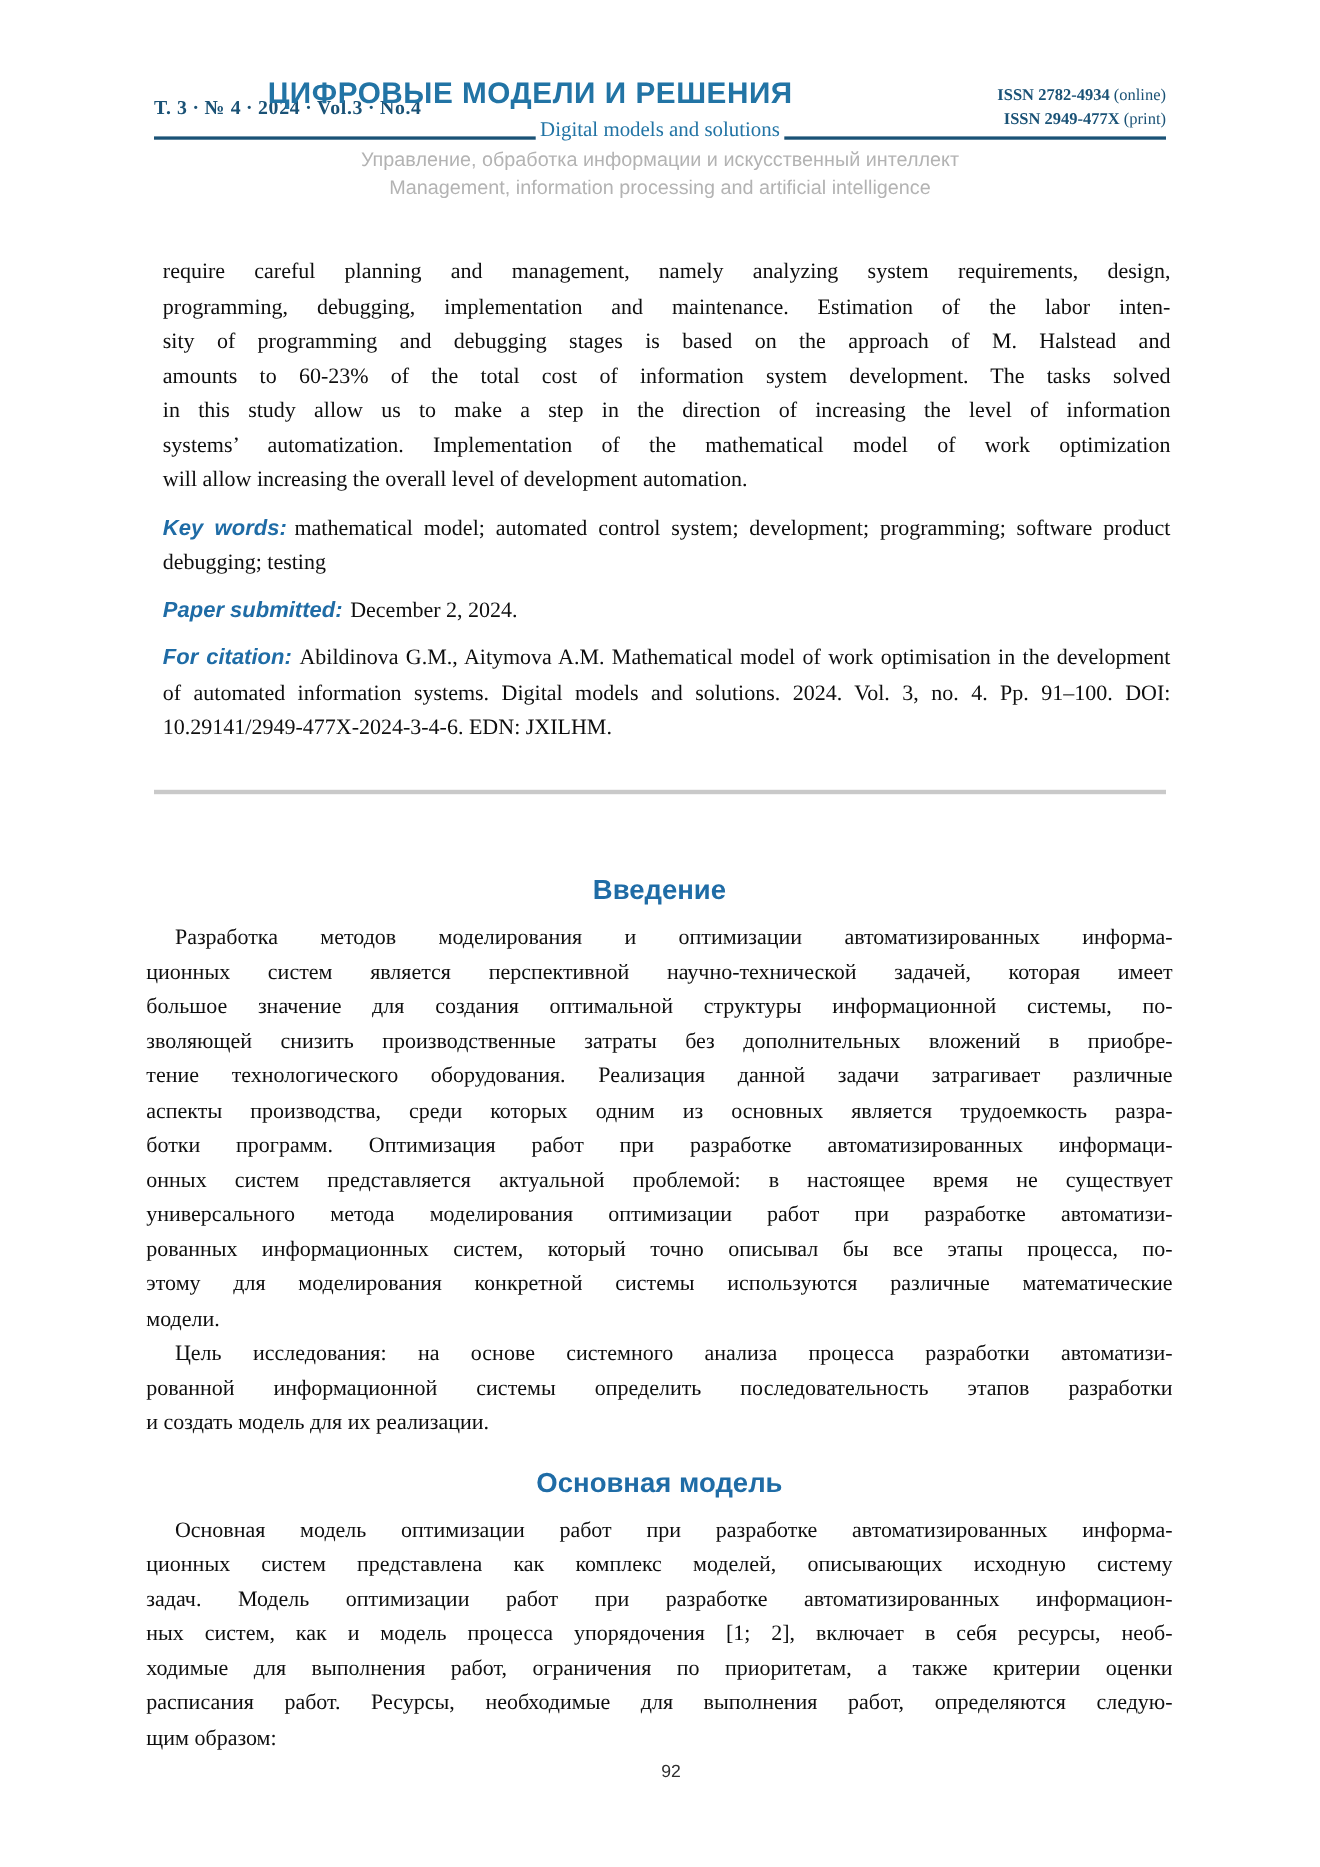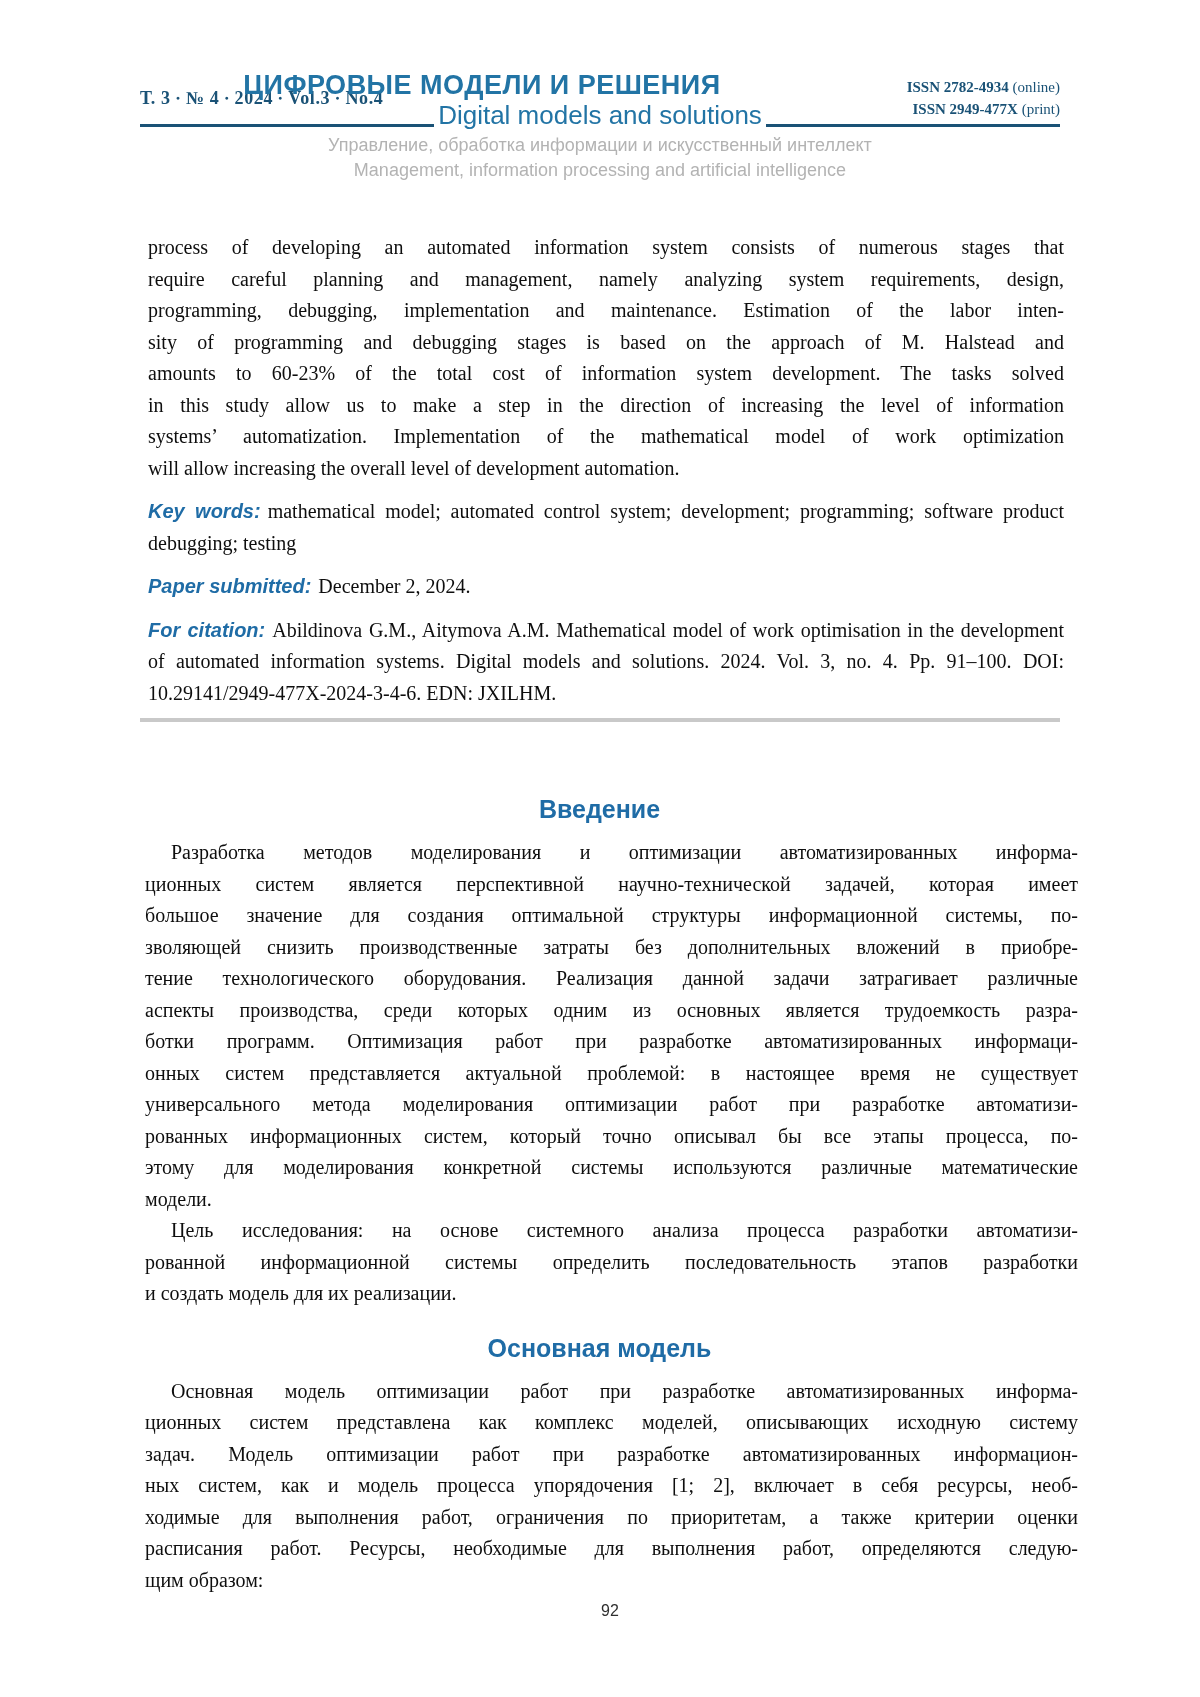--- a/index.html
+++ b/index.html
@@ -28,22 +28,22 @@
     font-family: "Liberation Sans", sans-serif;
     font-weight: bold; font-size: 27px; letter-spacing: 0.5px;
     color: #2274a5;
   }
   .journal-en-row {
     position: absolute; top: 100px; left: 140px; width: 920px;
     display: flex; align-items: flex-end; height: 30px;
   }
   .rule-seg { flex: 1; height: 3px; background: #1a5276; margin-bottom: 3px; }
   .journal-en {
-    font-family: Liberation Sans, sans-serif;
-    font-size: 26px; color: #2274a5; line-height: 1.1;
+    font-family: Liberation Serif, serif;
+    font-size: 19px; color: #2274a5; line-height: 1.1;
     margin: 0 4px; white-space: nowrap;
   }
   .issn {
     position: absolute; top: 76px; right: 140px;
     text-align: right; color: #1a5276;
     font-family: "Liberation Serif", serif;
     font-size: 15px; line-height: 22px;
   }
   .issn-line b { font-weight: bold; }
   .issn-line .suffix { font-weight: normal; }
@@ -79,21 +79,21 @@
 
   
   .main { position: absolute; top: 780px; left: 133px; width: 933px; }
   .heading {
     font-family: "Liberation Sans", sans-serif;
     font-weight: bold; font-size: 25px; line-height: 30px;
     color: #1f6ca6; text-align: center;
     margin-top: 14px; margin-bottom: 13px;
   }
   .heading.h2-gap { margin-top: 23px; }
-  .para { width: 933px; margin-left: 12px; }
+  .para { width: 933px; }
 
   
   .footer { position: absolute; top: 1602px; left: 0; width: 1200px; text-align: center; padding-left: 20px; }
   .page-num {
     font-family: "Liberation Sans", sans-serif;
     font-size: 16px; color: #2f2f2f; display: inline-block;
   }
 </style>
 </head>
 <body>
@@ -113,21 +113,20 @@
       <div class="issn-line"><b>ISSN 2949-477X</b> <span class="suffix">(print)</span></div>
     </div>
     <div class="subtitle">
       <div>Управление, обработка информации и искусственный интеллект</div>
       <div>Management, information processing and artificial intelligence</div>
     </div>
   </header>
 
   <section class="abstract">
     <div>
-        <div class="pline">process of developing an automated information system consists of numerous stages that</div>
         <div class="pline">require careful planning and management, namely analyzing system requirements, design,</div>
         <div class="pline">programming, debugging, implementation and maintenance. Estimation of the labor inten-</div>
         <div class="pline">sity of programming and debugging stages is based on the approach of M. Halstead and</div>
         <div class="pline">amounts to 60-23% of the total cost of information system development. The tasks solved</div>
         <div class="pline">in this study allow us to make a step in the direction of increasing the level of information</div>
         <div class="pline">systems’ automatization. Implementation of the mathematical model of work optimization</div>
         <div class="pline last">will allow increasing the overall level of development automation.</div>
       </div>
     <p class="meta"><span class="label">Key words:</span><span>mathematical model; automated control system; development; programming; software product debugging; testing</span></p>
     <p class="meta"><span class="label">Paper submitted:</span><span>December 2, 2024.</span></p>

